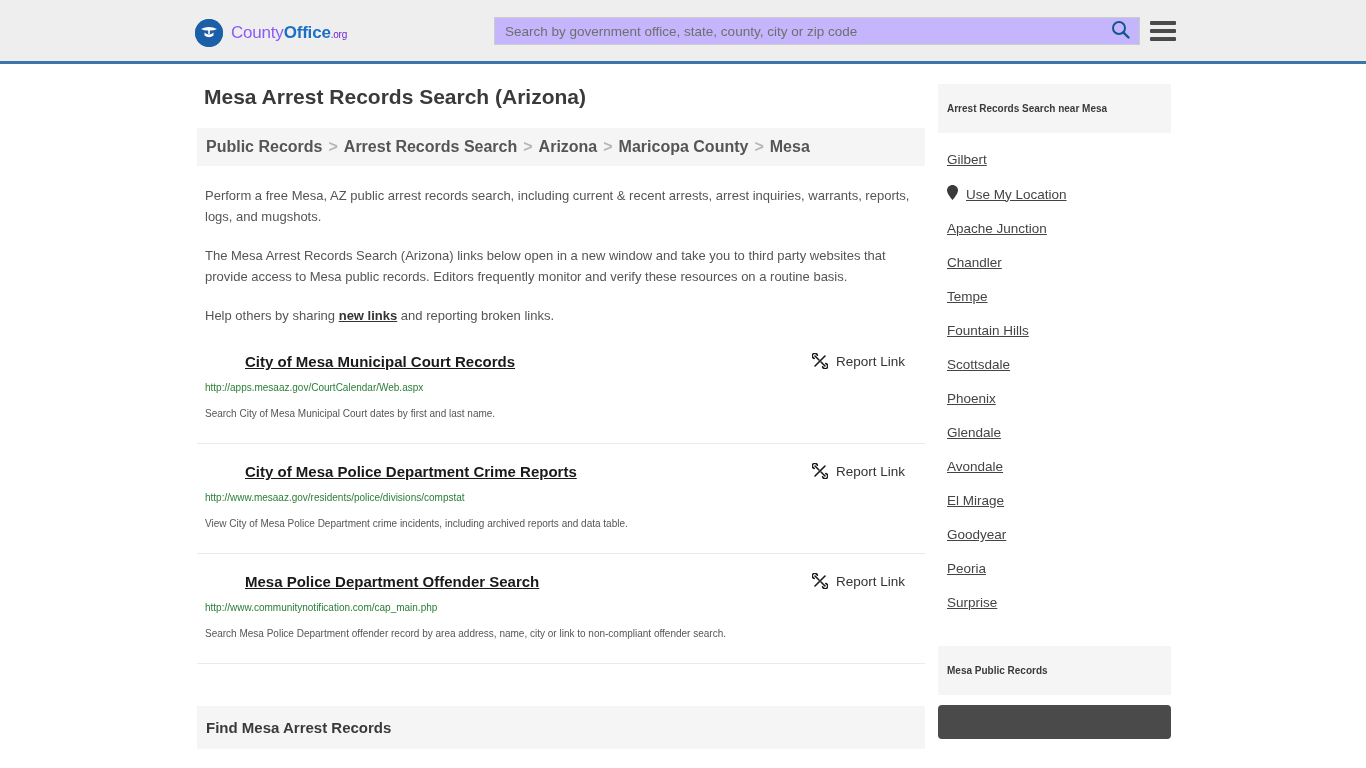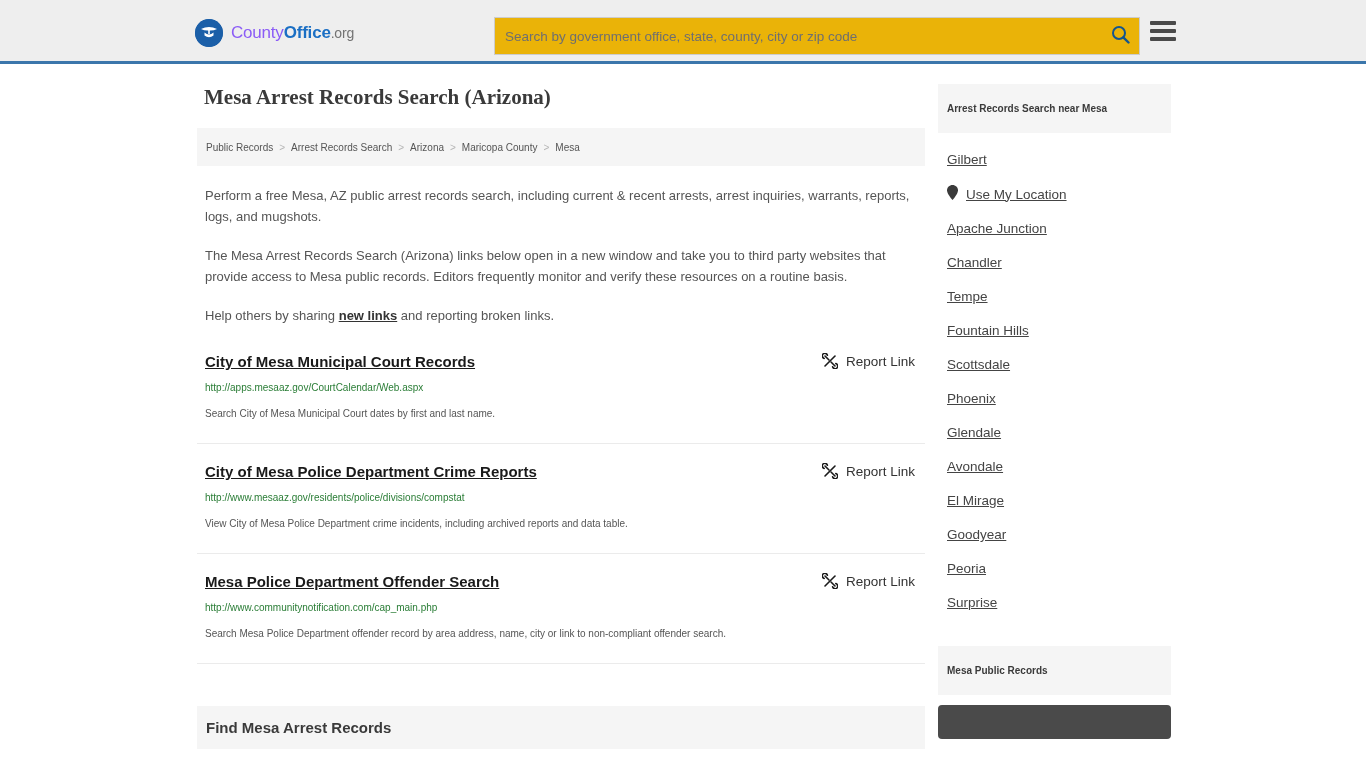--- a/index.html
+++ b/index.html
@@ -44,27 +44,27 @@
     position: relative;
   }
   .brand-mark svg { display: block; }
   .brand-text {
     font-size: 17px;
     letter-spacing: -0.2px;
     white-space: nowrap;
   }
   .bt-county { color: #8b5cf6; }
   .bt-office { color: #1b6fc4; font-weight: bold; }
-  .bt-org { color: #737373; font-size: 14px; }
+  .bt-org { color: #6d28d9; font-size: 10px; }
 
   .search-wrap {
     position: absolute;
     left: 494px; top: 17px;
-    width: 646px; height: 38px;
-    background: #eab308;
+    width: 646px; height: 28px;
+    background: #c4b5fd;
     border: 1px solid #cccccc;
     display: flex;
     align-items: center;
   }
   .search-input {
     flex: 1;
     height: 100%;
     border: 0;
     outline: none;
     background: transparent;
@@ -117,33 +117,33 @@
     width: 233px;
   }
 
   h1.page-title {
     margin: 0 0 18px 0;
     padding: 0 0 0 7px;
     font-size: 21px;
     line-height: 26px;
     font-weight: bold;
     color: #3a3a3a;
-    font-family: Liberation Serif, serif;
   }
 
   .breadcrumb {
     background: #f5f5f5;
     height: 38px;
     display: flex;
     align-items: center;
     padding: 0 9px;
-    font-size: 10px;
+    font-size: 16px;
     color: #555555;
     white-space: nowrap;
     overflow: hidden;
+    font-weight: bold;
   }
   .breadcrumb a {
     color: #555555;
     text-decoration: none;
   }
   .breadcrumb .sep {
     color: #b5b5b5;
     margin: 0 6px;
   }
 
@@ -174,31 +174,32 @@
     display: flex;
     align-items: flex-start;
     justify-content: space-between;
   }
   .result-title {
     font-size: 15px;
     font-weight: bold;
     color: #1a1a1a;
     text-decoration: underline;
     line-height: 20px;
+    margin-left: 40px;
   }
   .report-link {
     display: flex;
     align-items: center;
     gap: 8px;
     color: #333333;
     font-size: 13.5px;
     text-decoration: none;
     white-space: nowrap;
     padding-top: 1px;
-    margin-right: 2px;
+    margin-right: 12px;
   }
   .report-link svg { display: block; }
   .result-url {
     margin-top: 8px;
     font-size: 10px;
     color: #2a7d36;
     line-height: 16px;
     word-break: break-all;
   }
   .result-desc {

